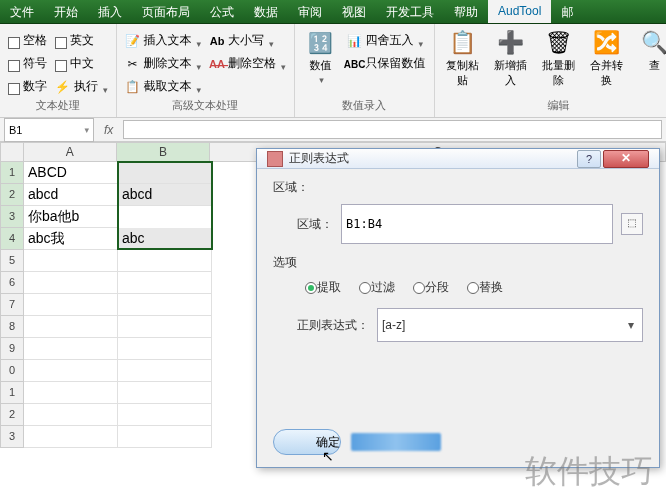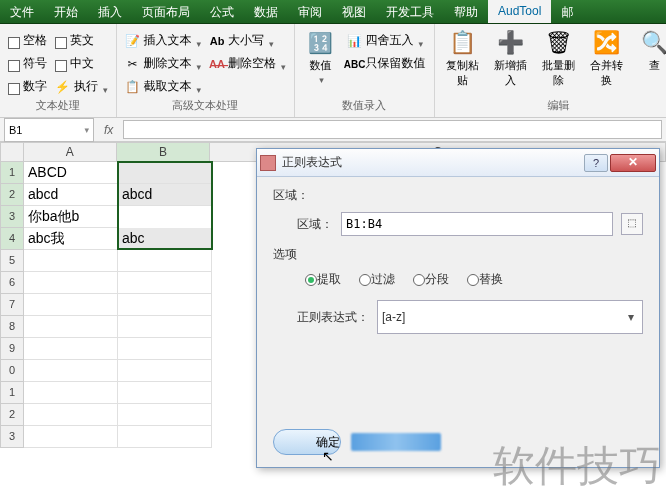--- a/index.html
+++ b/index.html
@@ -27,43 +27,43 @@
 .corner{width:24px;height:20px;background:#f0f0f0;border:1px solid #ccc}
 .colhdr{width:94px;height:20px;background:#f0f0f0;border:1px solid #ccc;border-left:none;text-align:center;line-height:18px;font-size:12px;color:#444}
 .colhdr.sel{background:#d4e8d4}
 .row{display:flex;height:22px}
 .rowhdr{width:24px;background:#f0f0f0;border:1px solid #ccc;border-top:none;text-align:center;line-height:20px;font-size:11px;color:#444}
 .rowhdr.sel{background:#d4e8d4}
 .cell{width:94px;border:1px solid #e0e0e0;border-top:none;border-left:none;padding:0 4px;line-height:20px;font-size:14px;background:#fff}
 .cell.selbg{background:#e8e8e8}
 .selbox{position:absolute;border:2px solid #1b5e20;pointer-events:none}
 .dialog{position:absolute;left:256px;top:148px;width:404px;height:320px;background:#f0f0f0;border:1px solid #7a9ac0;box-shadow:2px 2px 8px rgba(0,0,0,.3)}
-.dlg-title{height:28px;background:linear-gradient(#fdfdfd,#e4ecf7);display:flex;align-items:center;padding:0 3px;border-bottom:1px solid #b8c8dc}
+.dlg-title{height:20px;background:linear-gradient(#fdfdfd,#e4ecf7);display:flex;align-items:center;padding:0 10px;border-bottom:1px solid #b8c8dc}
 .dlg-title-icon{width:16px;height:16px;background:#d88;border:1px solid #a55;margin-right:6px}
 .dlg-title-text{flex:1;font-size:12px;color:#333}
 .dlg-btns{display:flex;gap:2px}
 .dlg-help{width:24px;height:18px;background:linear-gradient(#eaf2fb,#cfe0f4);border:1px solid #9ab;border-radius:2px;text-align:center;line-height:16px;font-size:11px;color:#335}
 .dlg-close{width:46px;height:18px;background:linear-gradient(#e99,#c55);border:1px solid #933;border-radius:2px;text-align:center;line-height:15px;color:#fff;font-size:12px;font-weight:bold}
 .dlg-body{padding:10px 16px;font-size:12px;color:#333}
 .fieldset{}
 .fs-label{margin-bottom:8px;color:#333}
 .fs-content{padding-left:24px}
 .frow{display:flex;align-items:center;gap:8px;margin-bottom:10px}
-.txtinput{flex:1;height:24px;border:1px solid #aab;background:#fff;padding:0 4px;font-family:monospace;font-size:12px}
+.txtinput{flex:1;height:40px;border:1px solid #aab;background:#fff;padding:0 4px;font-family:monospace;font-size:12px}
 .refbtn{width:22px;height:22px;border:1px solid #aab;background:#f7f7f7;text-align:center;line-height:18px;font-size:10px;cursor:pointer}
 .radios{display:flex;gap:18px;margin-bottom:12px;padding-left:8px}
 .radio{display:flex;align-items:center;cursor:pointer}
 .rdot{width:12px;height:12px;border:1px solid #666;border-radius:50%;background:#fff;position:relative}
 .rdot.on::after{content:"";position:absolute;left:2px;top:2px;width:6px;height:6px;background:#3b6;border-radius:50%}
 .combo{flex:1;height:22px;border:1px solid #aab;background:#fff;display:flex;align-items:center;padding:16px 4px;font-family:monospace;font-size:12px;justify-content:space-between}
 .combo-dd{width:14px;text-align:center;color:#555;cursor:pointer}
 .dlg-footer{position:absolute;bottom:12px;left:16px;right:16px;display:flex;gap:10px;align-items:center}
 .okbtn{width:68px;height:26px;background:linear-gradient(#eaf4fd,#bdd9f2);border:1px solid #7aa7d6;border-radius:13px;text-align:right;line-height:24px;font-size:12px;cursor:pointer;position:relative}
 .cursor-arrow{position:absolute;left:48px;top:14px;font-size:14px;color:#000;pointer-events:none}
-.watermark{position:absolute;right:5px;bottom:6px;font-size:42px;color:rgba(120,120,120,.55);font-family:KaiTi,STKaiti,serif;pointer-events:none}
+.watermark{position:absolute;right:13px;bottom:6px;font-size:32px;color:rgba(120,120,120,.55);font-family:KaiTi,STKaiti,serif;pointer-events:none}
 .censored{width:90px;height:18px;background:linear-gradient(90deg,#5aa0e0,#8fc2ee,#5aa0e0);filter:blur(1px);border-radius:2px}
 </style>
 </head>
 <body>
 
 <div class="tabs">
   <div class="tab">文件</div>
   <div class="tab">开始</div>
   <div class="tab">插入</div>
   <div class="tab">页面布局</div>

